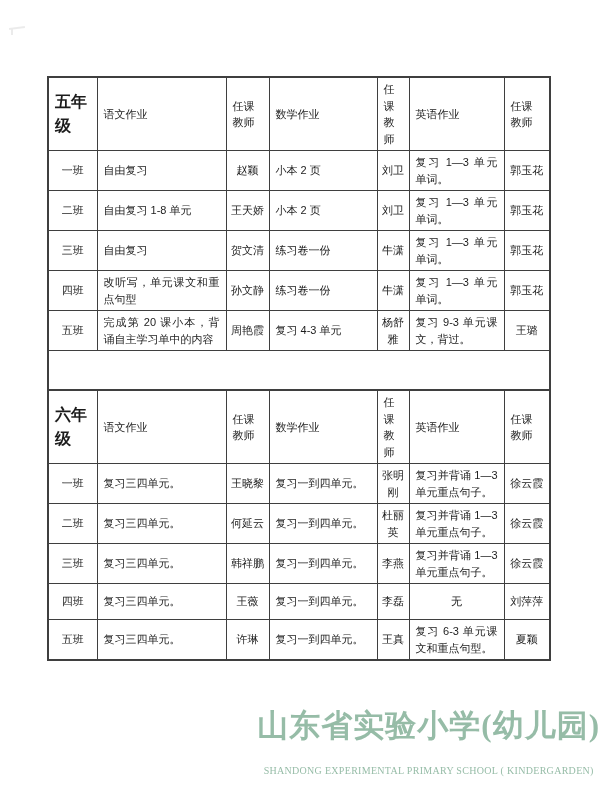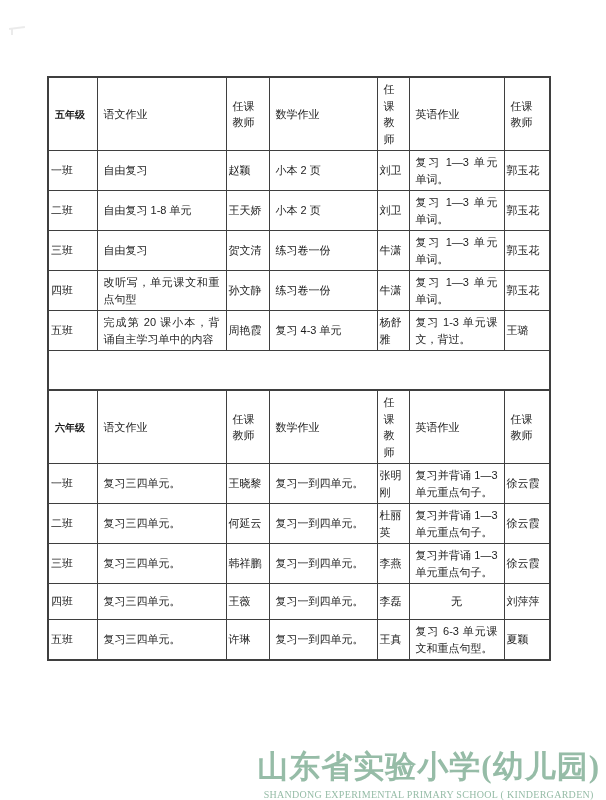--- a/index.html
+++ b/index.html
@@ -18,36 +18,36 @@
     border:2px solid #3f3f3f;
   }
   table.tbl2{margin-top:-2px;}
   .tbl td{
     border:1px solid #3f3f3f;
     font-size:11px;line-height:1.5;
     vertical-align:middle;
     padding:3px 6px;height:29px;
     word-break:break-all;
   }
-  td.cc{text-align:left;padding:3px 2px;margin-left:47px;}
+  td.cc{text-align:center;padding:3px 2px;margin-left:47px;}
   td.cl{text-align:justify;padding:3px 6px;}
   td.hd{margin-top:10px;}
-  td.grade{font-weight:bold;font-size:10px;}
+  td.grade{font-weight:bold;font-size:16px;}
   td.emptycell{height:32px;}
   td.center{text-align:center;}
-  .logo{position:absolute;right:6px;bottom:0;text-align:center;}
+  .logo{position:absolute;right:6px;bottom:24px;text-align:center;}
   .logo-cn{
     font-family:"Liberation Serif","DejaVu Serif",serif;
     font-weight:700;font-size:31px;color:#96bca7;
     letter-spacing:1px;white-space:nowrap;
   }
   .logo-en{
     font-family:"Liberation Serif","DejaVu Serif",serif;
     font-size:10px;color:#96bca7;letter-spacing:.3px;
-    margin-top:1px;white-space:nowrap;
+    margin-top:18px;white-space:nowrap;
   }
 </style>
 </head>
 <body>
 
 <div class="page">
 
   <div class="stray">
       <i></i>
       <i></i>
@@ -110,21 +110,21 @@
         <td class="cc">牛潇</td>
         <td class="cl">复习 1—3 单元单词。</td>
         <td class="cc">郭玉花</td>
       </tr>
       <tr>
         <td class="cc">五班</td>
         <td class="cl">完成第 20 课小本，背诵自主学习单中的内容</td>
         <td class="cc">周艳霞</td>
         <td class="cl">复习 4-3 单元</td>
         <td class="cc">杨舒雅</td>
-        <td class="cl">复习 1-3 单元课文，背过。</td>
+        <td class="cl">复习 9-3 单元课文，背过。</td>
         <td class="cc">王璐</td>
       </tr>
       <tr>
         <td class="emptycell" colspan="7"></td>
       </tr>
     </tbody>
       </table>
 
     <table class="tbl tbl2">
       <colgroup>

